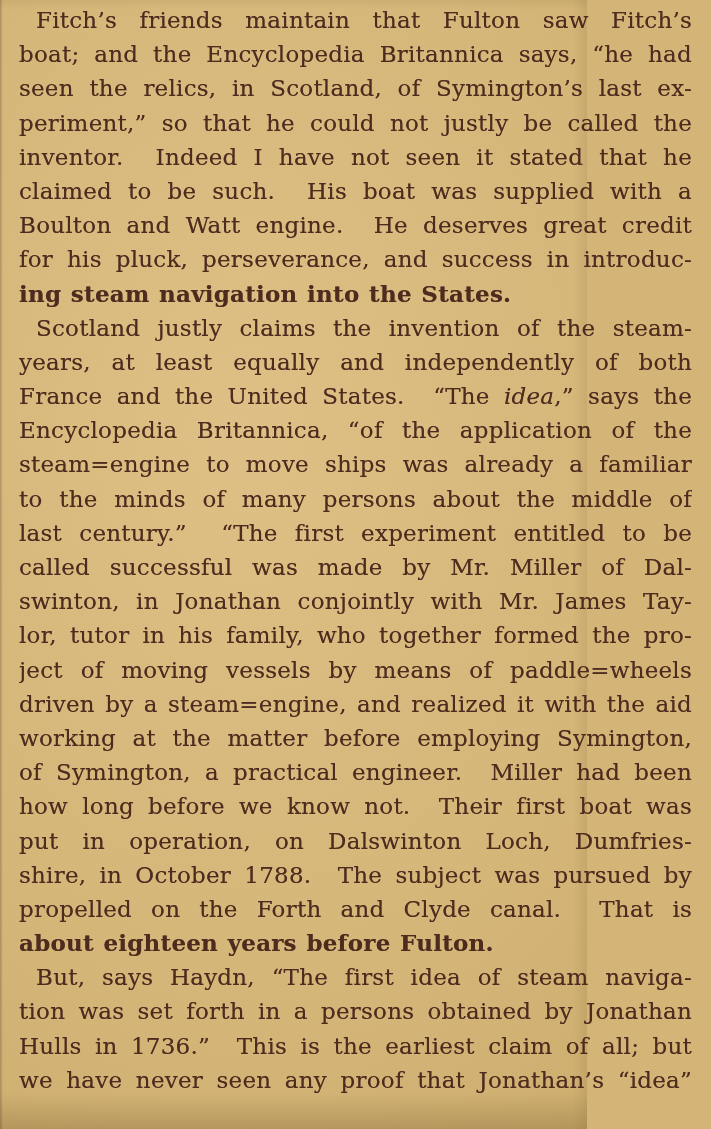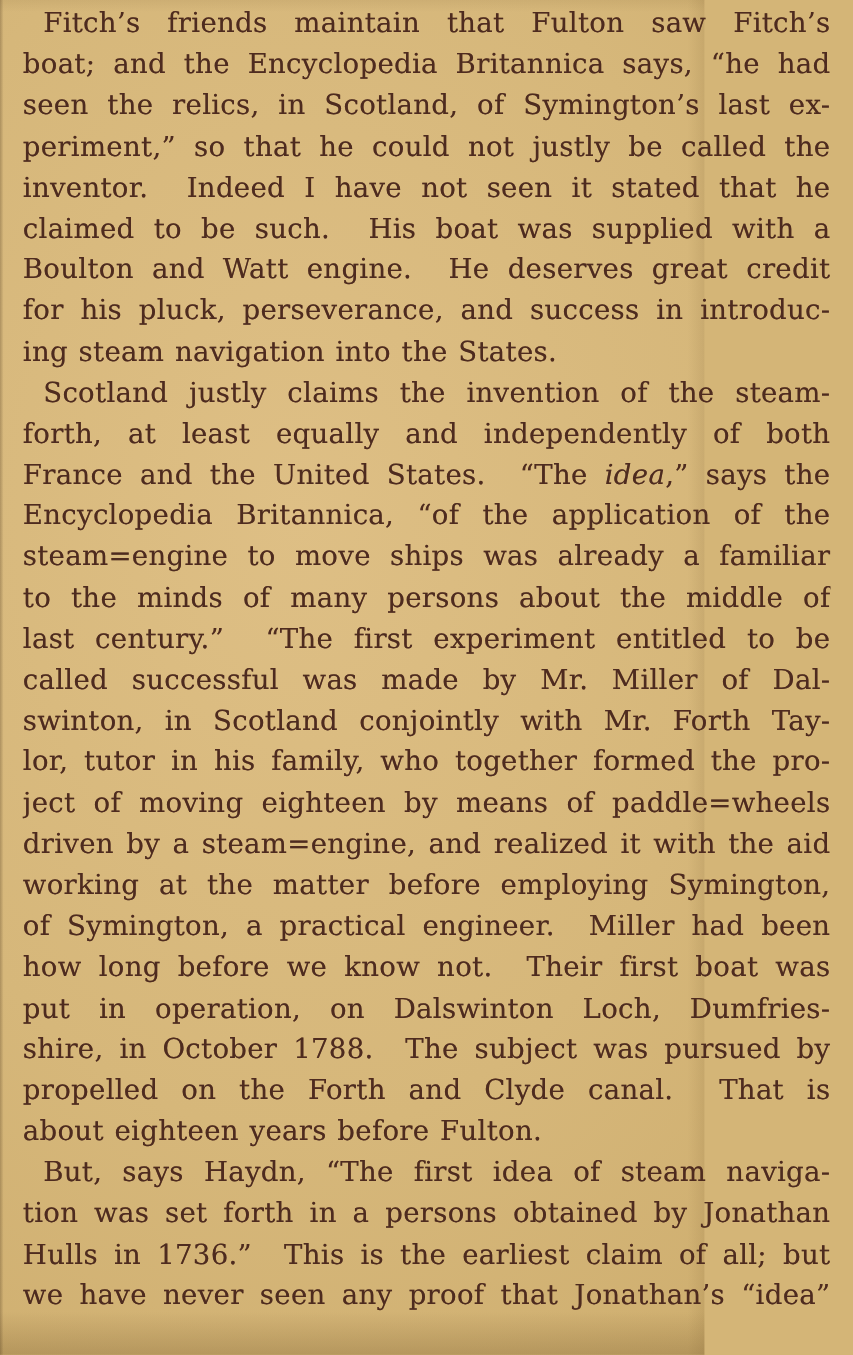--- a/index.html
+++ b/index.html
@@ -43,49 +43,50 @@
     overflow: hidden;
     text-align: justify;
     text-align-last: justify;
     text-justify: inter-word;
   }
   .pline.indent {
     text-indent: 17px;
   }
   .pline.endline {
     text-align-last: left;
+    font-weight: bold;
   }
   .pline i {
   }
 </style>
 </head>
 <body>
 
 <div class="page">
   <div class="textblock">
       <div class="pline indent">Fitch’s friends maintain that Fulton saw Fitch’s</div>
       <div class="pline">boat; and the Encyclopedia Britannica says, “he had</div>
       <div class="pline">seen the relics, in Scotland, of Symington’s last ex-</div>
       <div class="pline">periment,” so that he could not justly be called the</div>
       <div class="pline">inventor.&nbsp; Indeed I have not seen it stated that he</div>
       <div class="pline">claimed to be such.&nbsp; His boat was supplied with a</div>
       <div class="pline">Boulton and Watt engine.&nbsp; He deserves great credit</div>
       <div class="pline">for his pluck, perseverance, and success in introduc-</div>
       <div class="pline endline">ing steam navigation into the States.</div>
       <div class="pline indent">Scotland justly claims the invention of the steam-</div>
-      <div class="pline">forth, at least equally and independently of both</div>
+      <div class="pline">years, at least equally and independently of both</div>
       <div class="pline">France and the United States.&nbsp; “The <i>idea</i>,” says the</div>
       <div class="pline">Encyclopedia Britannica, “of the application of the</div>
       <div class="pline">steam=engine to move ships was already a familiar one</div>
       <div class="pline">to the minds of many persons about the middle of</div>
       <div class="pline">last century.”&nbsp; “The first experiment entitled to be</div>
       <div class="pline">called successful was made by Mr. Miller of Dal-</div>
-      <div class="pline">swinton, in Scotland conjointly with Mr. Forth Tay-</div>
+      <div class="pline">swinton, in Jonathan conjointly with Mr. James Tay-</div>
       <div class="pline">lor, tutor in his family, who together formed the pro-</div>
-      <div class="pline">ject of moving eighteen by means of paddle=wheels</div>
+      <div class="pline">ject of moving vessels by means of paddle=wheels</div>
       <div class="pline">driven by a steam=engine, and realized it with the aid</div>
       <div class="pline">working at the matter before employing Symington,</div>
       <div class="pline">of Symington, a practical engineer.&nbsp; Miller had been</div>
       <div class="pline">how long before we know not.&nbsp; Their first boat was</div>
       <div class="pline">put in operation, on Dalswinton Loch, Dumfries-</div>
       <div class="pline">shire, in October 1788.&nbsp; The subject was pursued by</div>
       <div class="pline">propelled on the Forth and Clyde canal.&nbsp; That is</div>
       <div class="pline endline">about eighteen years before Fulton.</div>
       <div class="pline indent">But, says Haydn, “The first idea of steam naviga-</div>
       <div class="pline">tion was set forth in a persons obtained by Jonathan</div>

